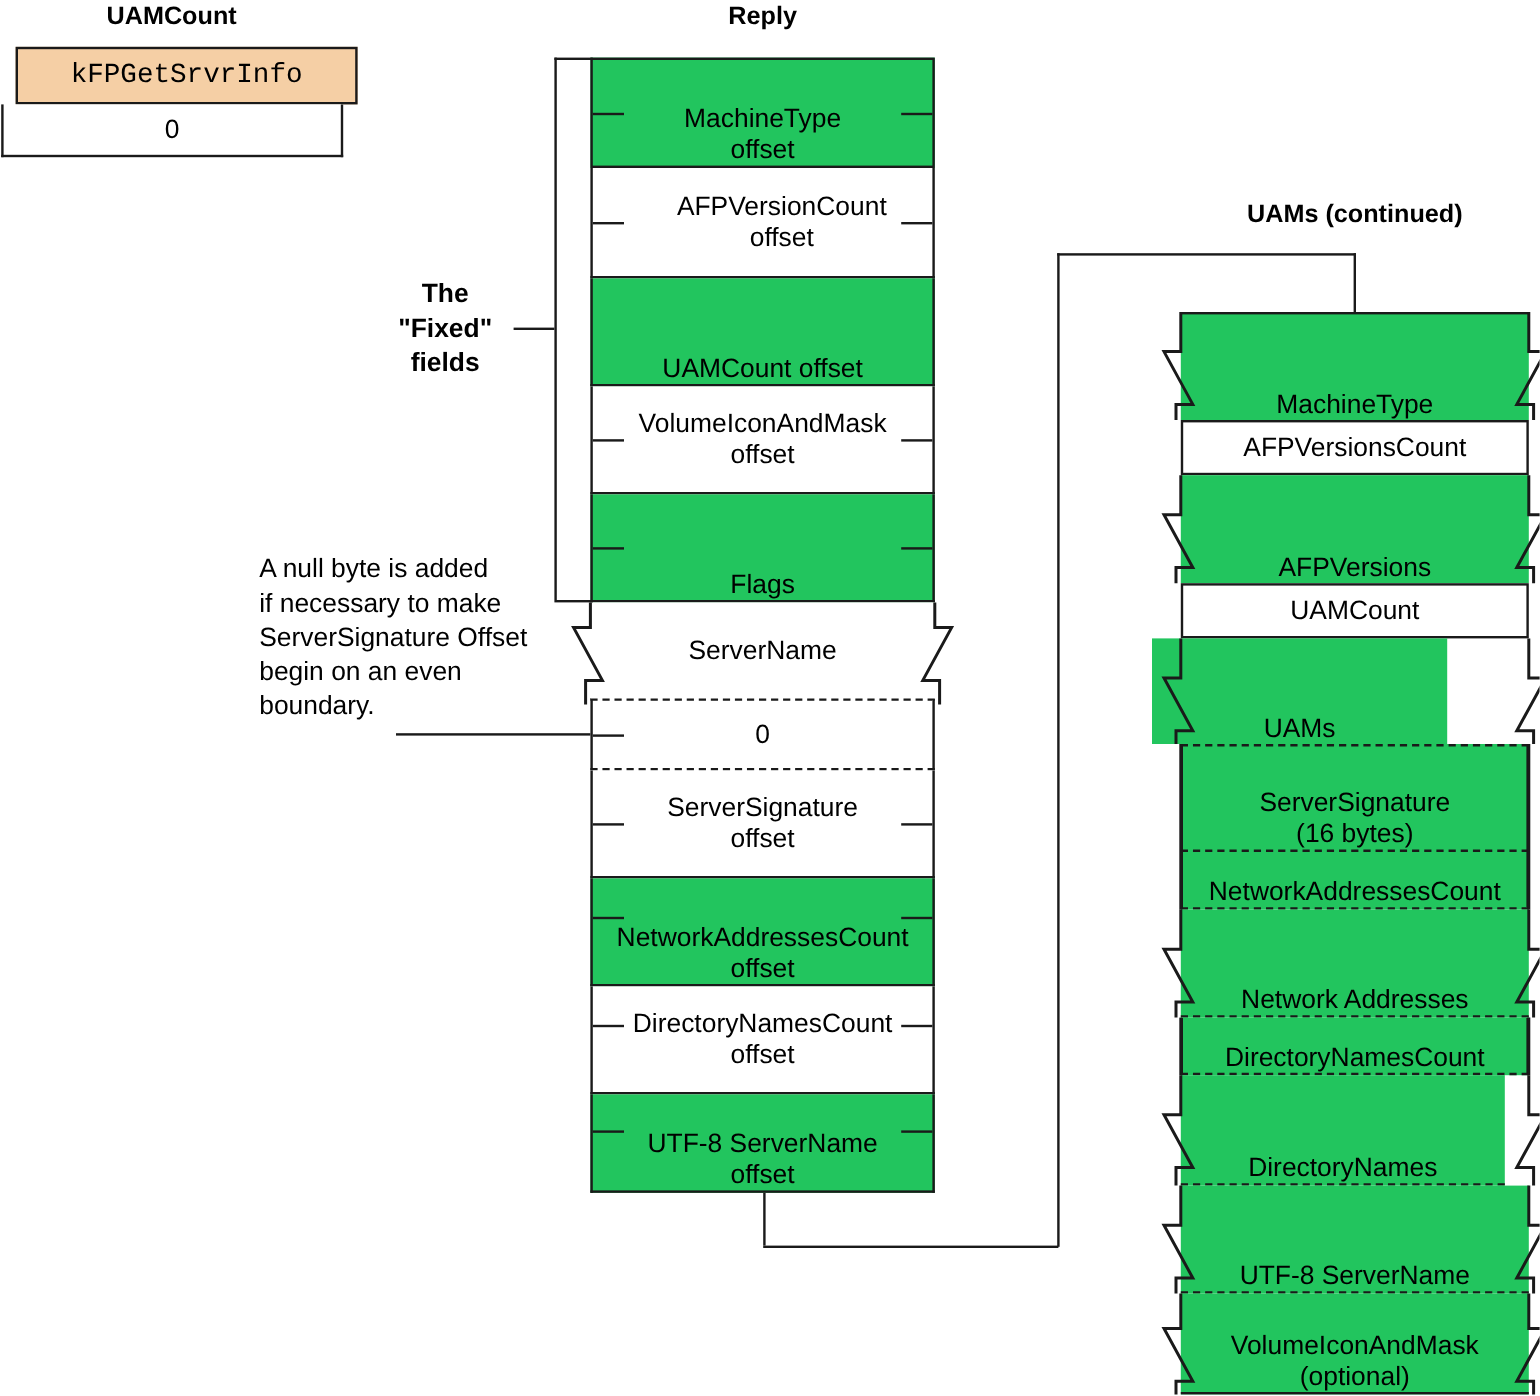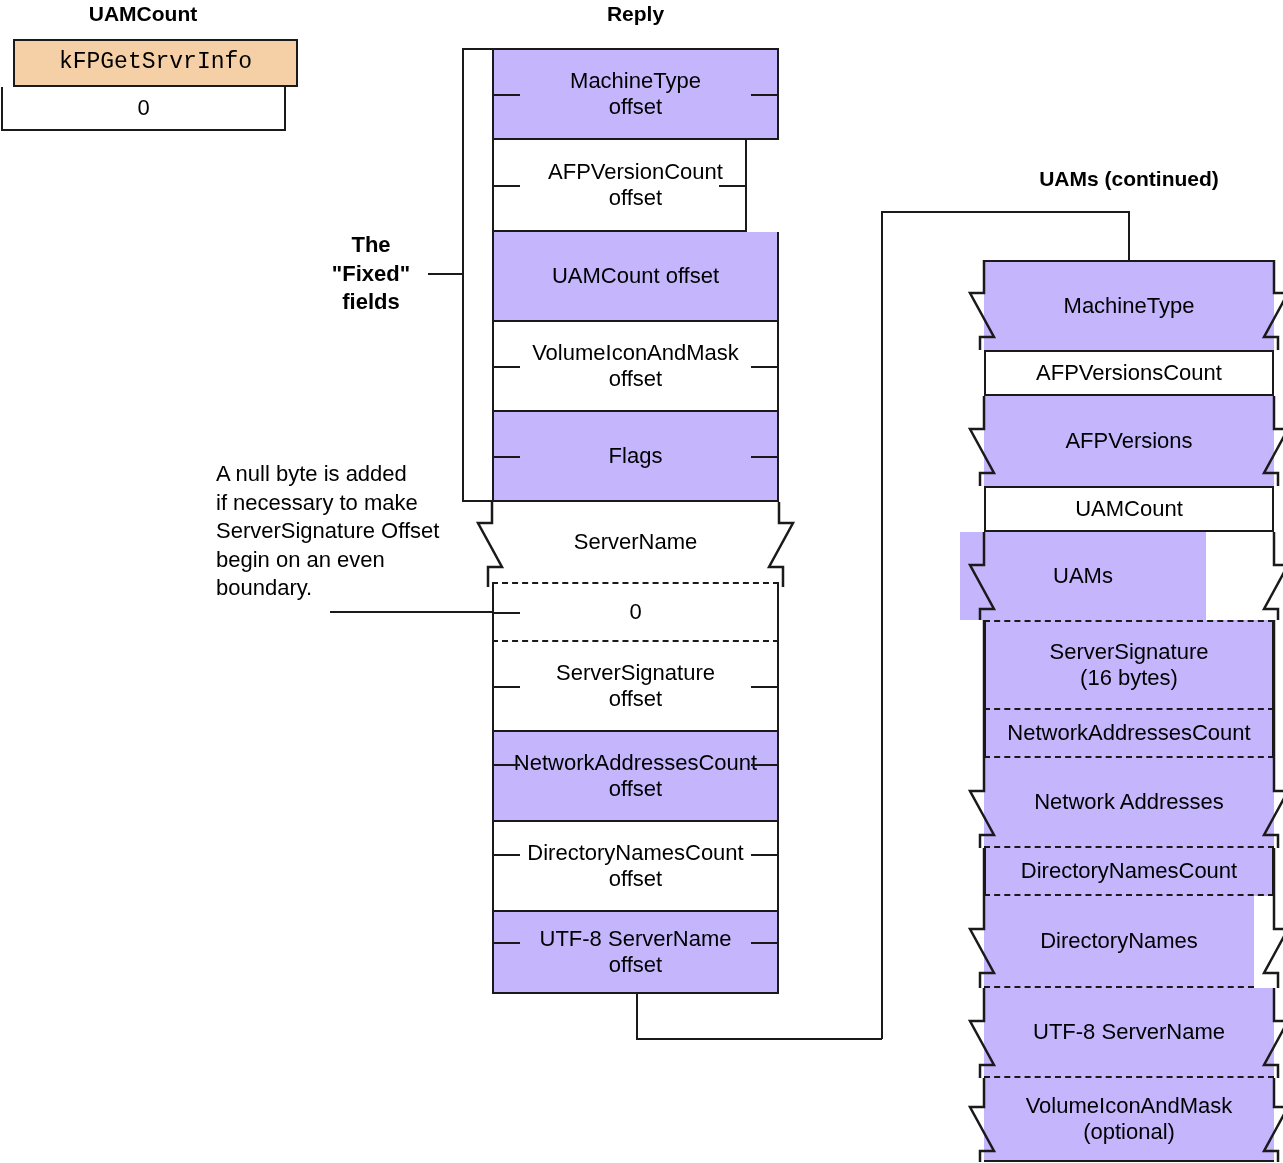--- a/index.html
+++ b/index.html
@@ -15,21 +15,21 @@
     white-space:nowrap;
   }
   
   .fieldbox{
     position:absolute;box-sizing:border-box;
     border:2.5px solid #1a1a1a;
     display:flex;align-items:center;justify-content:center;
     text-align:center;font-size:22px;line-height:1.18;
     background:#ffffff;
   }
-  .fieldbox.blue{background:#c4b5fd;}
+  .fieldbox.blue{background:#22c55e;align-items:flex-end;}
   .fieldbox.mono{font-family:Liberation Mono, monospace;font-size:23px;margin-left:12px;}
   .fieldbox.orange{background:#f5cfa5;}
   .fieldbox.noborder-top{border-top:none;}
   .fieldbox.dash-top{border-top:2.5px dashed #1a1a1a;}
   .fieldbox.dash-bot{border-bottom:2.5px dashed #1a1a1a;}
   .fieldbox.nob{border-left:none;border-right:none;}
   .fieldbox .lbl{position:relative;z-index:3;padding:0 8px;}
 
   
   .tick-l,.tick-r{
@@ -68,21 +68,21 @@
   <span class="lbl">0</span>
 </div>
 
 <div class="fieldbox blue" style="left:492px;top:48px;width:287px;height:92px;">
   <span class="tick-l"></span>
   <span class="tick-r"></span>
   <span class="lbl" style="white-space:pre-line">MachineType
 offset</span>
 </div>
 
-<div class="fieldbox noborder-top" style="left:492px;top:140px;width:255px;height:92px;padding-left:32px;">
+<div class="fieldbox noborder-top" style="left:492px;top:140px;width:287px;height:92px;padding-left:32px;">
   <span class="tick-l"></span>
   <span class="tick-r"></span>
   <span class="lbl" style="white-space:pre-line">AFPVersionCount
 offset</span>
 </div>
 
 <div class="fieldbox blue noborder-top" style="left:492px;top:232px;width:287px;height:90px;">
   <span class="lbl" style="white-space:pre-line">UAMCount offset</span>
 </div>
 

